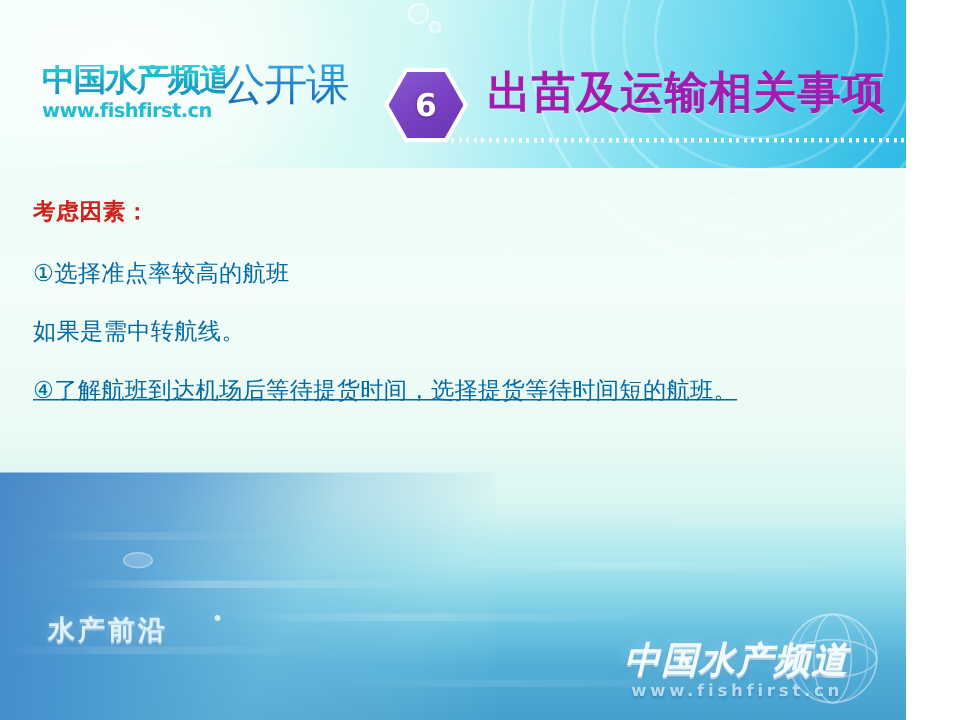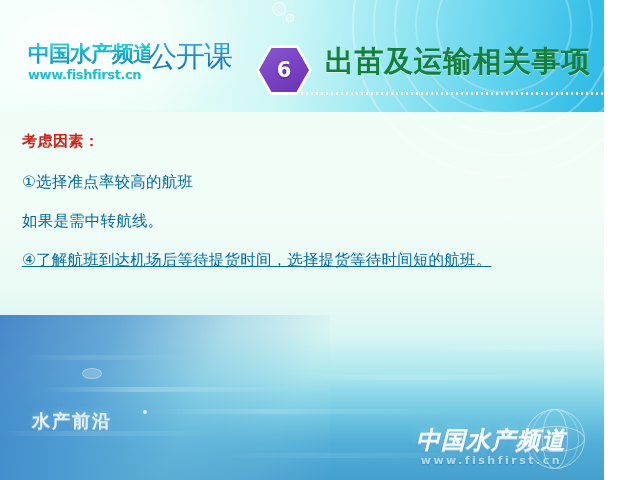--- a/index.html
+++ b/index.html
@@ -232,21 +232,21 @@
     font-family: "DejaVu Sans", "Liberation Sans", sans-serif;
     text-shadow: 0 1px 2px rgba(40,10,70,0.5);
     padding-bottom: 1px;
   }
 
   .slide-title {
     position: absolute;
     left: 325px; top: 46px;
     font-size: 29px;
     font-weight: bold;
-    color: #15803d;
+    color: #a21caf;
     letter-spacing: 0.5px;
     white-space: nowrap;
     line-height: 1.1;
     text-shadow: 0 1px 0 rgba(255,255,255,0.45);
   }
 
   
   .content {
     position: absolute;
     left: 0; top: 112px;

